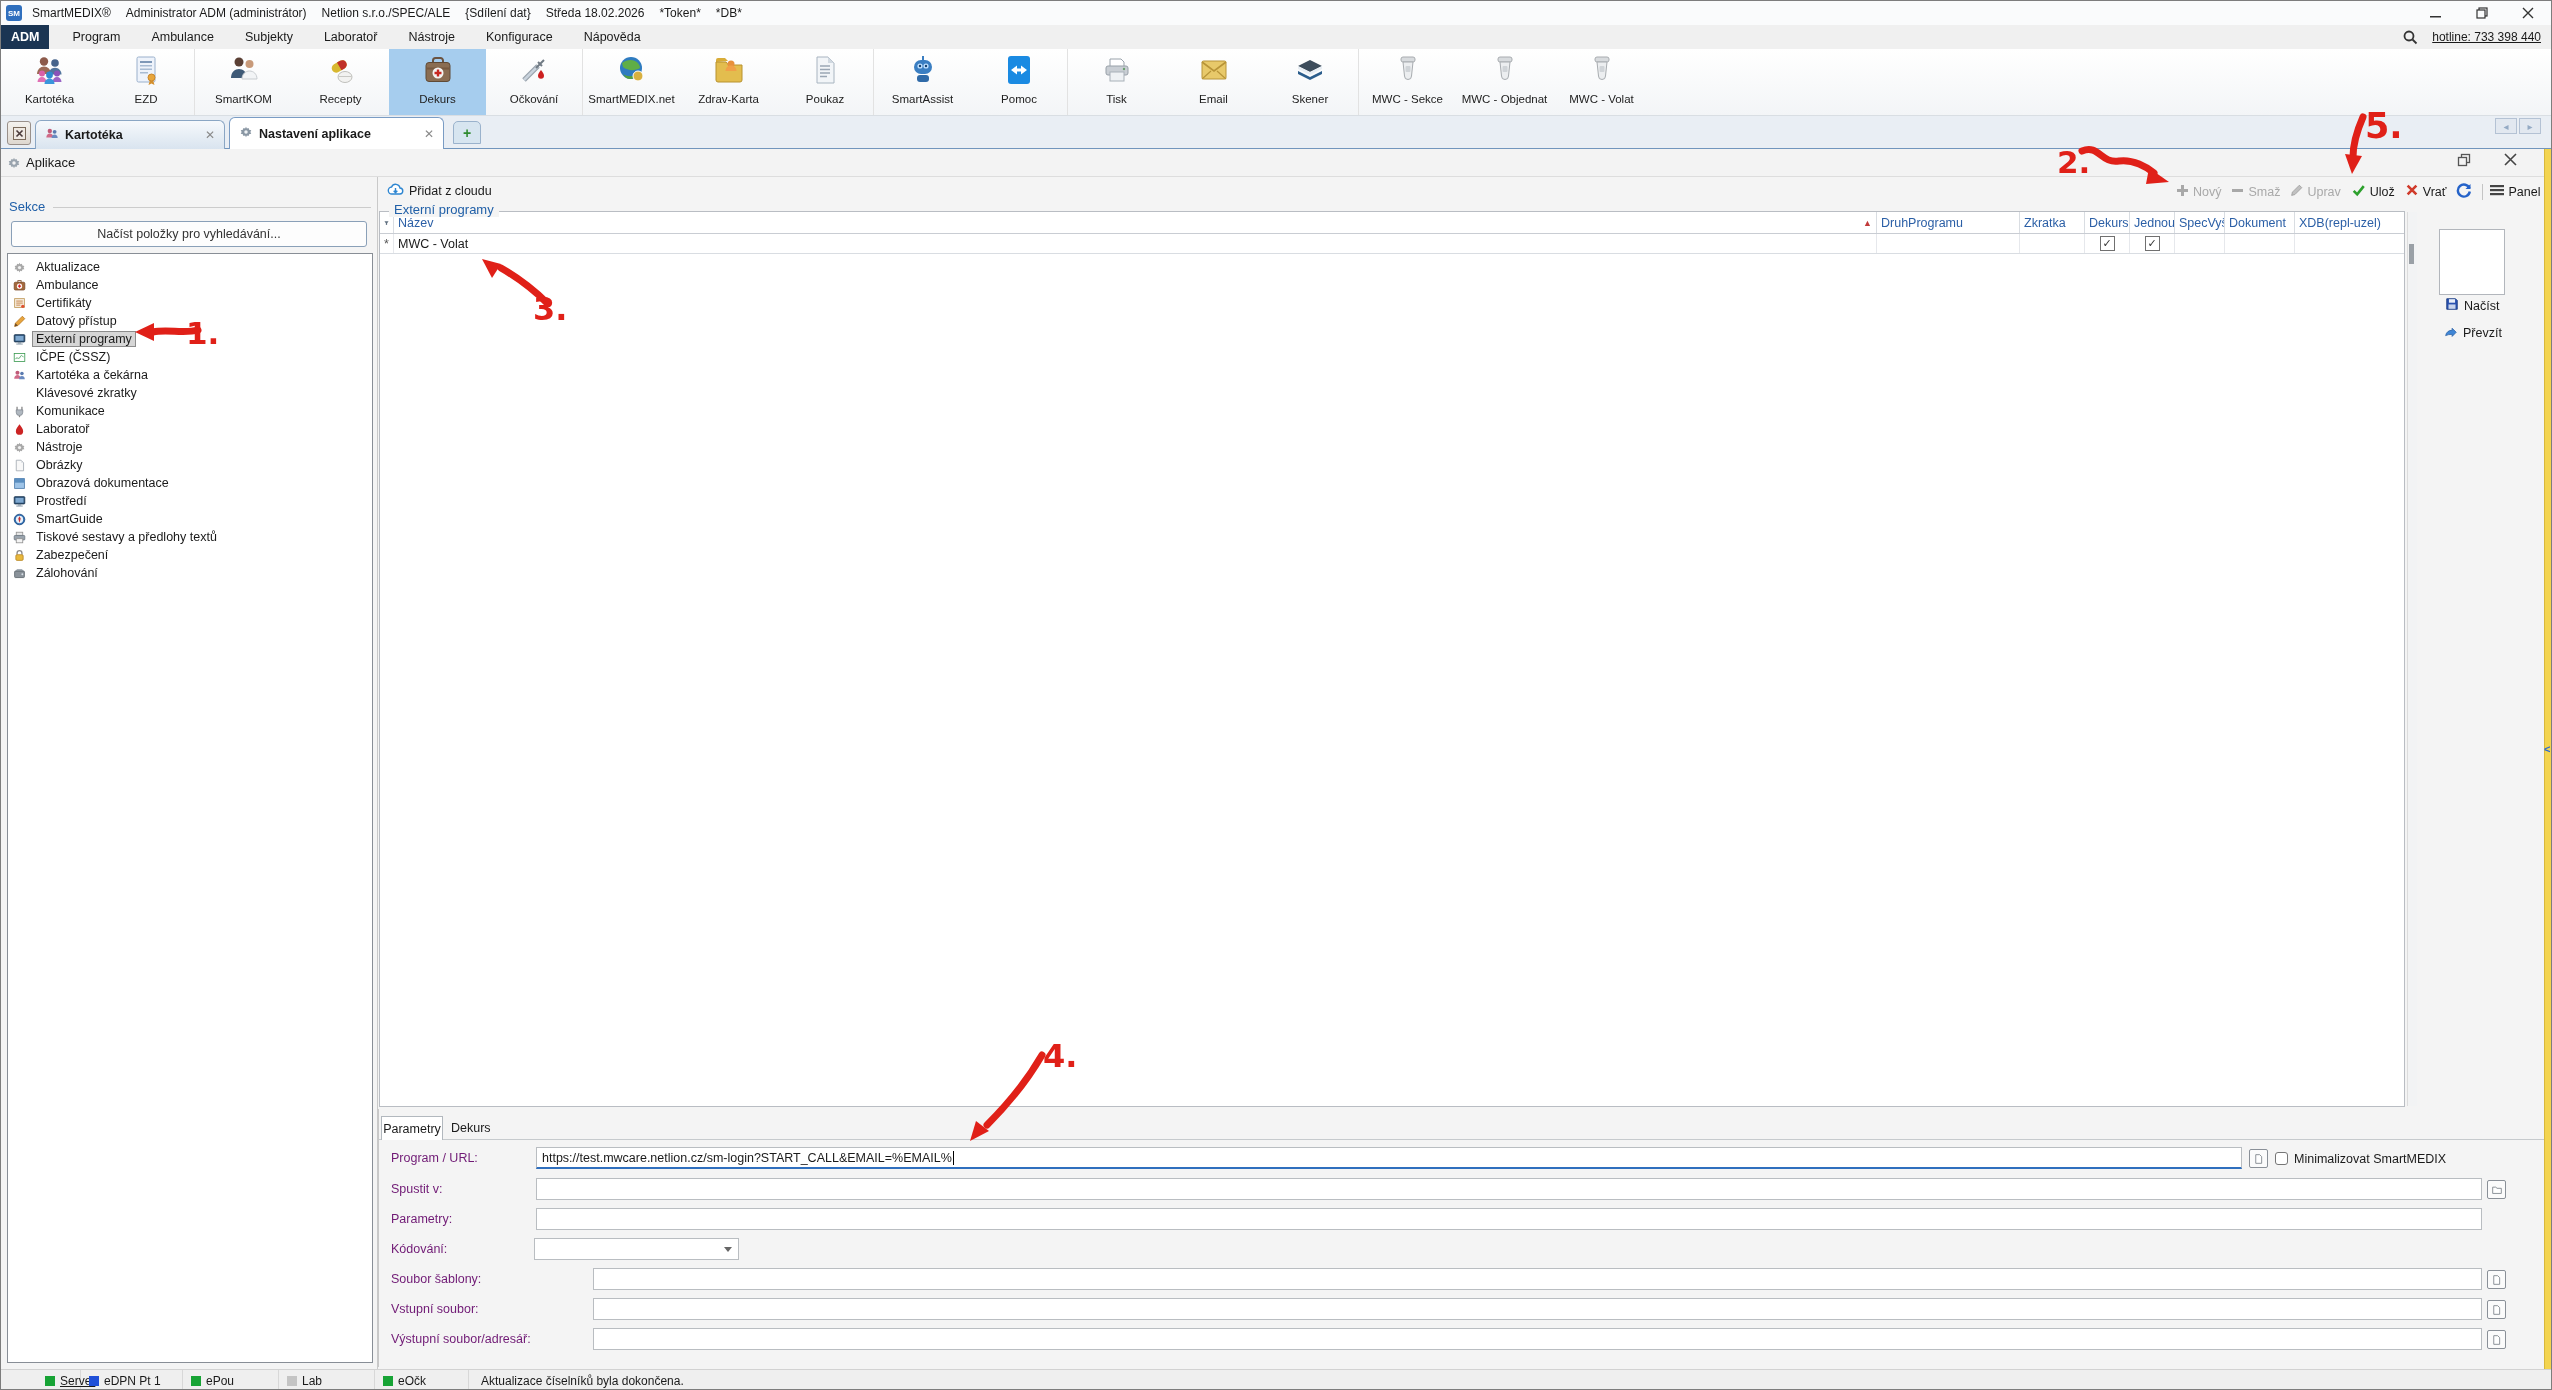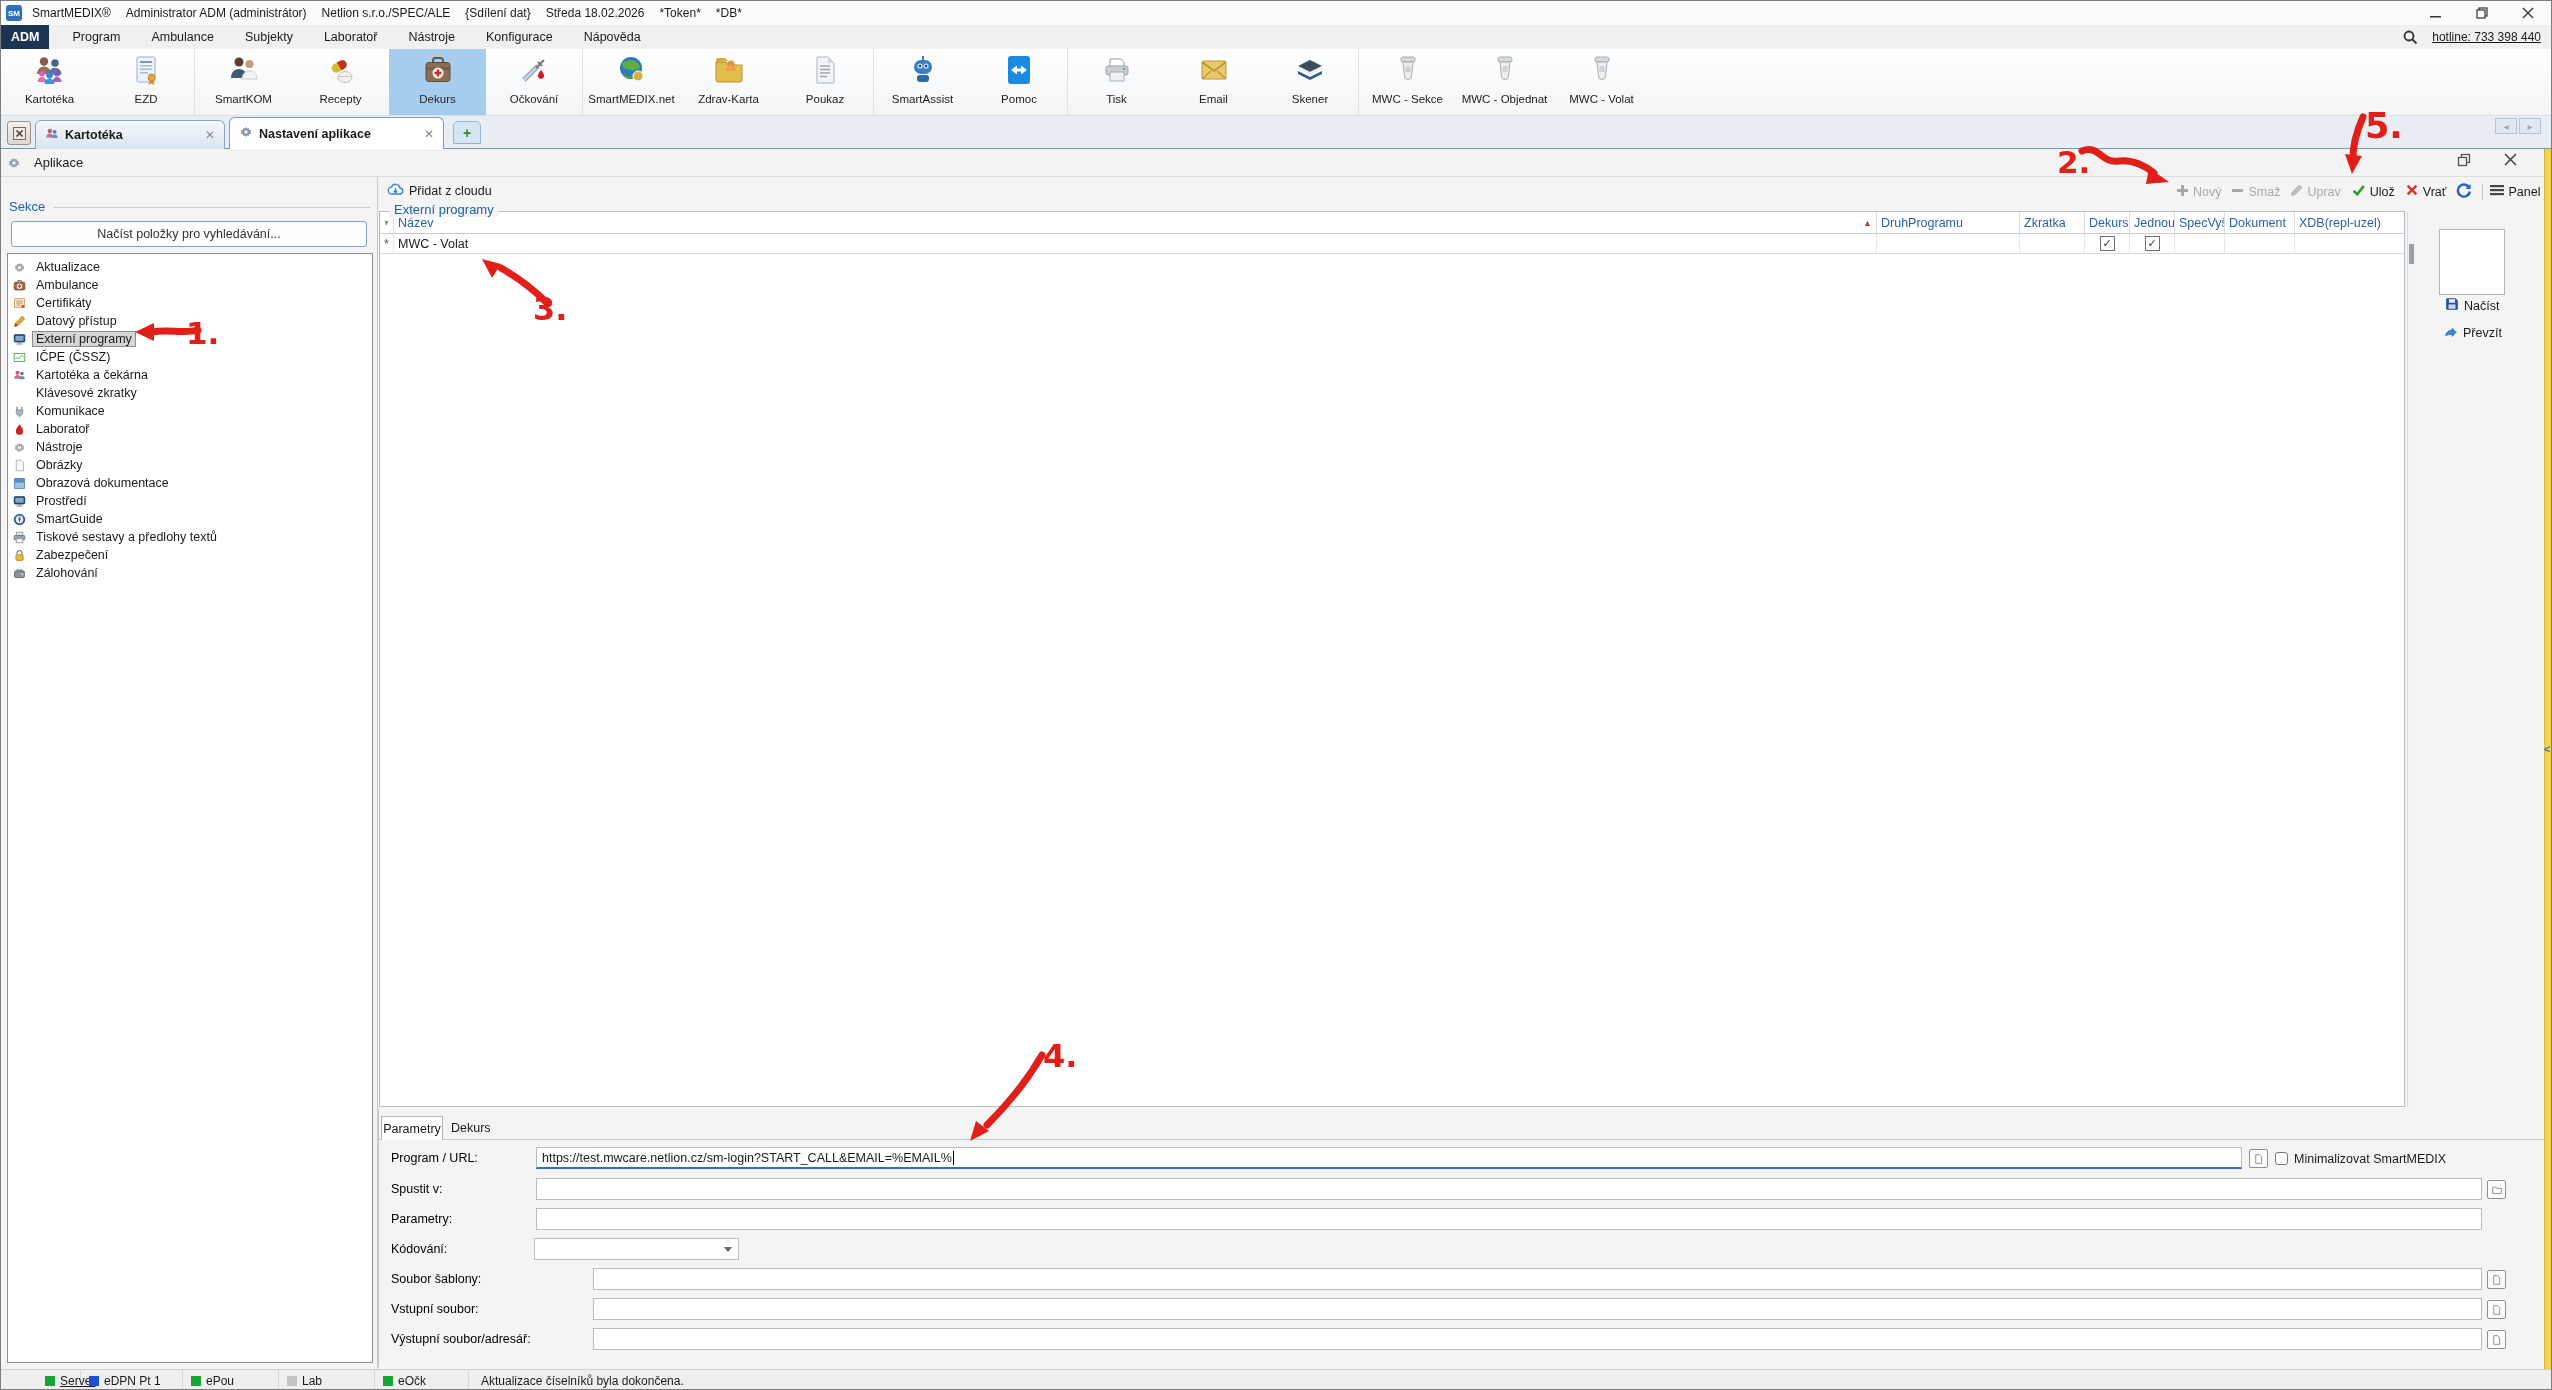--- a/index.html
+++ b/index.html
@@ -37,21 +37,21 @@
   .tab.active{background:#fff;left:228px;top:116px;width:215px;height:32px;border-color:#7a9cc4;z-index:2;}
   .tabx{color:#8a8a8a;font-size:12px;margin-left:auto;font-weight:normal;}
   .addtab{left:452px;top:120px;width:26px;height:21px;background:#d7e5f0;border:1px solid #9ab2cc;
           border-radius:5px 5px 0 0;display:flex;align-items:center;justify-content:center;
           color:#2f8a2f;font-weight:bold;font-size:14px;}
   .chevbtn{width:22px;height:16px;background:#e2e8f0;border:1px solid #b4c2d4;color:#94aac4;font-size:10px;
            display:flex;align-items:center;justify-content:center;box-sizing:border-box;}
   
   .panelheader{left:0;top:148px;width:100%;height:28px;background:#f3f3f3;border-bottom:1px solid #dddddd;
                display:flex;align-items:center;box-sizing:border-box;}
-  .phtitle{font-size:13px;margin-left:13px;}
+  .phtitle{font-size:13px;margin-left:5px;}
   
   .vdivider{left:376px;top:176px;width:1px;height:1192px;background:#c9c9c9;}
   .sekce{left:8px;top:198px;color:#2160a8;font-size:13px;}
   .sekceline{left:52px;top:206px;width:318px;height:1px;background:#cccccc;}
   .loadbtn{left:10px;top:220px;width:356px;height:26px;background:#fdfdfd;border:1px solid #8aa0b8;border-radius:3px;
            font-size:12.5px;color:#333;display:flex;align-items:center;justify-content:center;box-sizing:border-box;}
   .listbox{left:6px;top:252px;width:366px;height:1110px;background:#fff;border:1px solid #888e96;
            box-sizing:border-box;padding-top:4px;}
   .li{height:18px;display:flex;align-items:center;padding-left:5px;}
   .li .ic{width:13px;height:13px;flex:0 0 13px;display:flex;}
@@ -80,21 +80,21 @@
   .vthumb{left:2408px;top:243px;width:5px;height:20px;background:#9aa0a6;}
   
   .pbox{left:2438px;top:228px;width:64px;height:64px;background:#fff;border:1px solid #b2b6bc;}
   .sidelink{display:flex;align-items:center;gap:5px;font-size:12.5px;}
   
   .formleft{left:377px;top:1108px;width:1px;height:258px;background:#c8c8c8;}
   .ftabA{left:380px;top:1115px;width:62px;height:24px;background:#fff;border:1px solid #b2b8be;border-bottom:none;
          display:flex;align-items:center;justify-content:center;font-size:12.5px;z-index:2;box-sizing:border-box;}
   .ftabB{left:450px;top:1120px;font-size:12.5px;}
   .fline{left:378px;top:1138px;width:2174px;height:1px;background:#c6cacd;}
-  .flabel{color:#000000;font-size:12.5px;white-space:nowrap;}
+  .flabel{color:#701a75;font-size:12.5px;white-space:nowrap;}
   .fld{background:#fff;border:1px solid #b9bdc1;height:22px;box-sizing:border-box;display:flex;align-items:center;}
   .fld .val{font-size:12.5px;padding-left:5px;white-space:nowrap;}
   .caret{width:1px;height:14px;background:#000;margin-left:1px;}
   .urlfld{border-bottom:2px solid #2f6fbe;}
   .sbtn{width:19px;height:19px;background:#fbfbfb;border:1px solid #8a9098;border-radius:2px;
         display:flex;align-items:center;justify-content:center;box-sizing:border-box;}
   .mcb{width:13px;height:13px;border:1px solid #767676;border-radius:3px;background:#fff;box-sizing:border-box;}
   .ddarrow{margin-left:auto;margin-right:6px;width:0;height:0;border-left:4px solid transparent;
            border-right:4px solid transparent;border-top:5px solid #666;}
   

